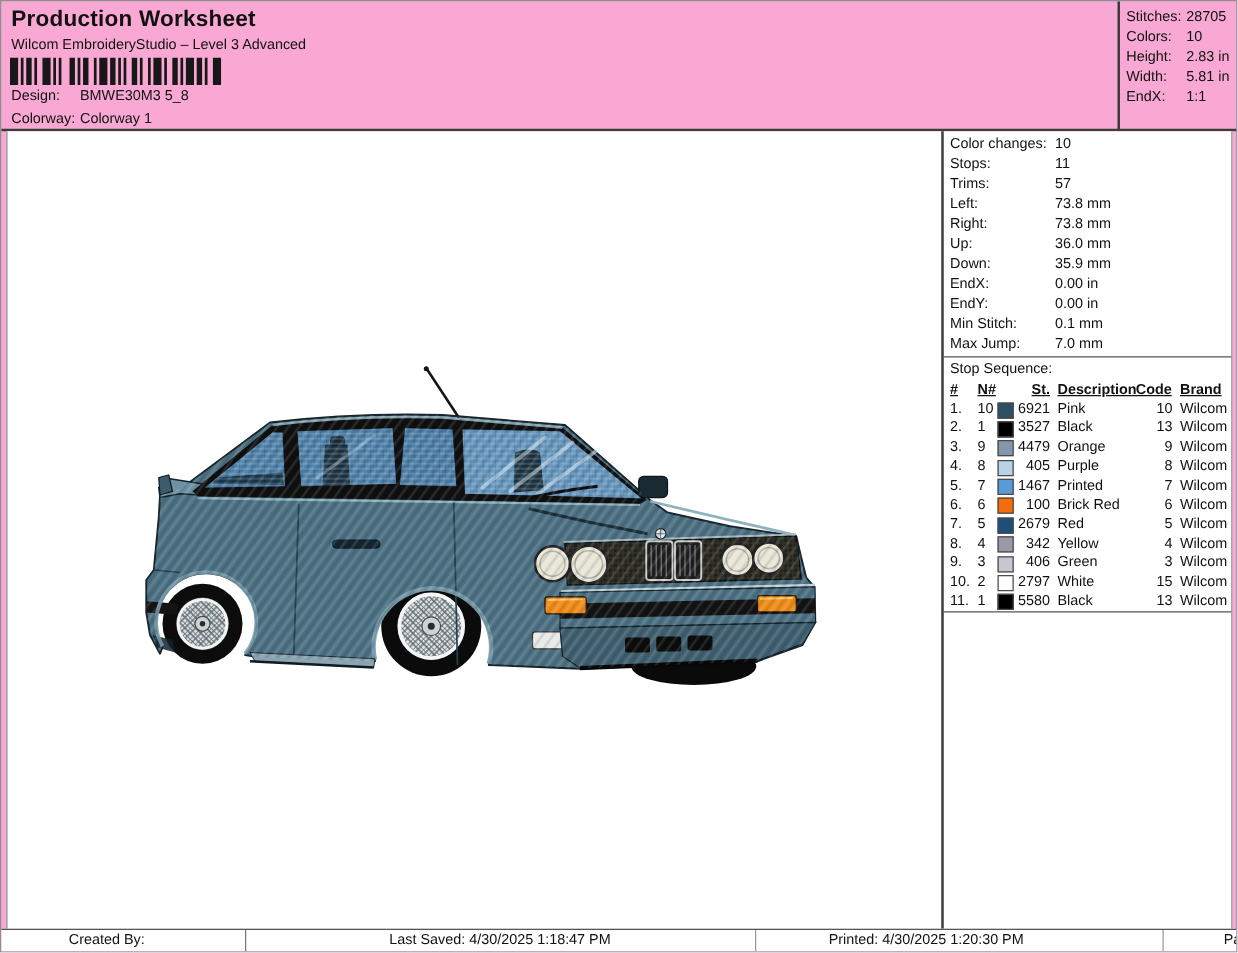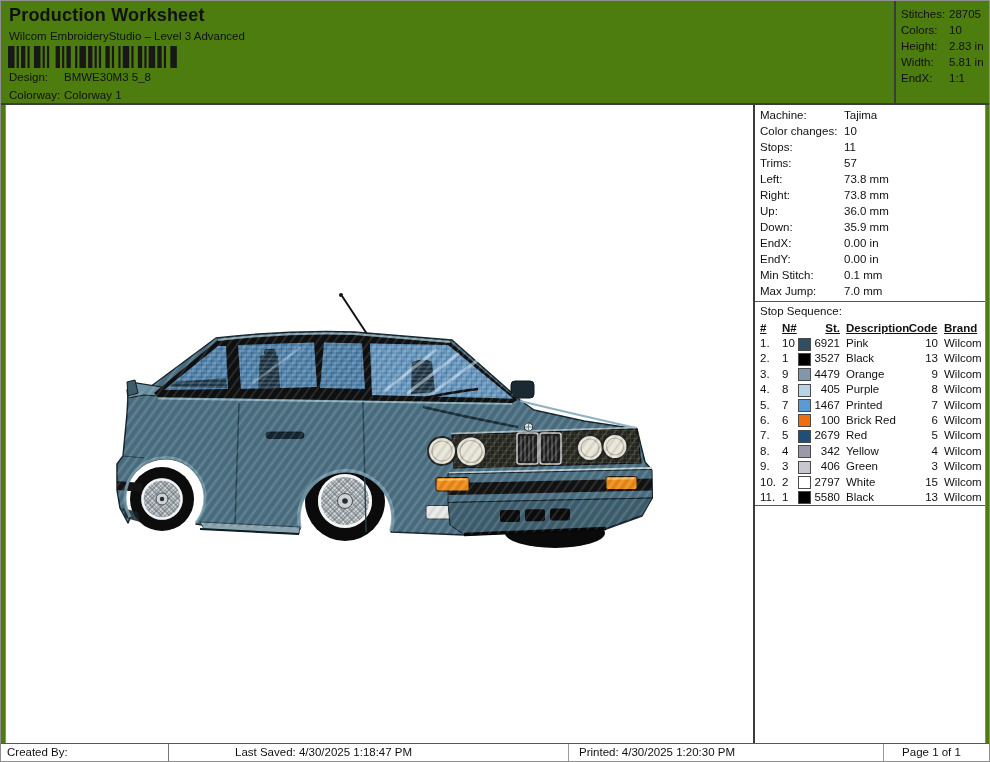--- a/index.html
+++ b/index.html
@@ -1,17 +1,17 @@
 <!DOCTYPE html>
 <html><head>
 <meta charset="utf-8">
 <style>
   html,body{margin:0;padding:0;background:#fff;}
   body{font-family:"Liberation Sans","DejaVu Sans",sans-serif;color:#111;}
-  .page{position:relative;width:990px;height:762px;background:#4d7c0f;border:1px solid #8f8f8f;box-sizing:border-box;overflow:hidden;}
+  .page{position:relative;width:990px;height:762px;background:#f9a8d4;border:1px solid #8f8f8f;box-sizing:border-box;overflow:hidden;}
 
   
   .header{position:absolute;left:0;top:0;width:990px;height:104px;border-bottom:2px solid #3c3c3c;box-sizing:border-box;}
   .title{position:absolute;left:8px;top:4px;font-size:18px;font-weight:bold;letter-spacing:.2px;}
   .subtitle{position:absolute;left:8px;top:29px;font-size:11.5px;}
   .barcode{position:absolute;left:7px;top:45px;width:171px;height:22px;}
   .hrow{position:absolute;left:8px;font-size:11.5px;}
   .hrow .hlabel{display:inline-block;width:55px;}
   .design-row{top:70px;}
   .colorway-row{top:88px;}
@@ -44,21 +44,21 @@
   .seq-row{height:15.4px;line-height:15.4px;}
   .c-st{text-align:right;padding-right:2px;}
   .c-desc{padding-left:4px;white-space:nowrap;}
   .c-code{text-align:right;padding-right:2px;}
   .c-brand{padding-left:4px;}
   .swatch{width:11px;height:11px;border:1px solid #4a4a4a;margin-top:1.5px;display:inline-block;}
   .seq-end{border-bottom:1.5px solid #555;}
 
   
   .footer{position:absolute;left:0;top:742px;width:990px;height:19px;border-top:1.5px solid #555;box-sizing:border-box;display:flex;font-size:11.5px;line-height:17px;background:#fff;}
-  .f-cell{box-sizing:border-box;border-right:1px solid #9a9a9a;overflow:hidden;white-space:nowrap;}
+  .f-cell{box-sizing:border-box;border-right:1px solid #9a9a9a;overflow:hidden;white-space:nowrap;margin-left:48px;}
   .f-created{width:168px;padding-left:6px;border-right:1px solid #777;}
   .f-saved{width:400px;padding-left:66px;}
   .f-printed{width:315px;padding-left:10px;}
   .f-page{flex:1;text-align:center;padding-right:12px;border-right:none;}
 </style>
 </head>
 <body>
 
 <div class="page">
 
@@ -242,24 +242,20 @@
       </g>
       <path d="M350,248.5 L492,242.5" stroke="#070707" stroke-width="3.5" fill="none"></path>
 
       <use href="#bodyPath" fill="url(#stitch)"></use>
     </svg>
   </div>
 
   <div class="side">
     <div class="machine" id="machine-rows">
         <div class="mi-row">
-          <span class="mi-label">Machine:</span>
-          <span class="mi-value">Tajima</span>
-        </div>
-        <div class="mi-row">
           <span class="mi-label">Color changes:</span>
           <span class="mi-value">10</span>
         </div>
         <div class="mi-row">
           <span class="mi-label">Stops:</span>
           <span class="mi-value">11</span>
         </div>
         <div class="mi-row">
           <span class="mi-label">Trims:</span>
           <span class="mi-value">57</span>

